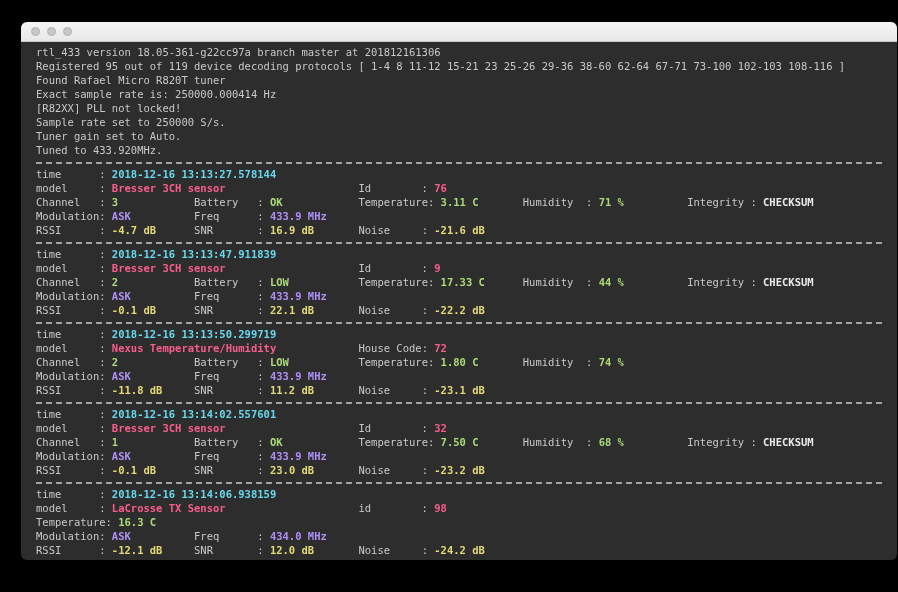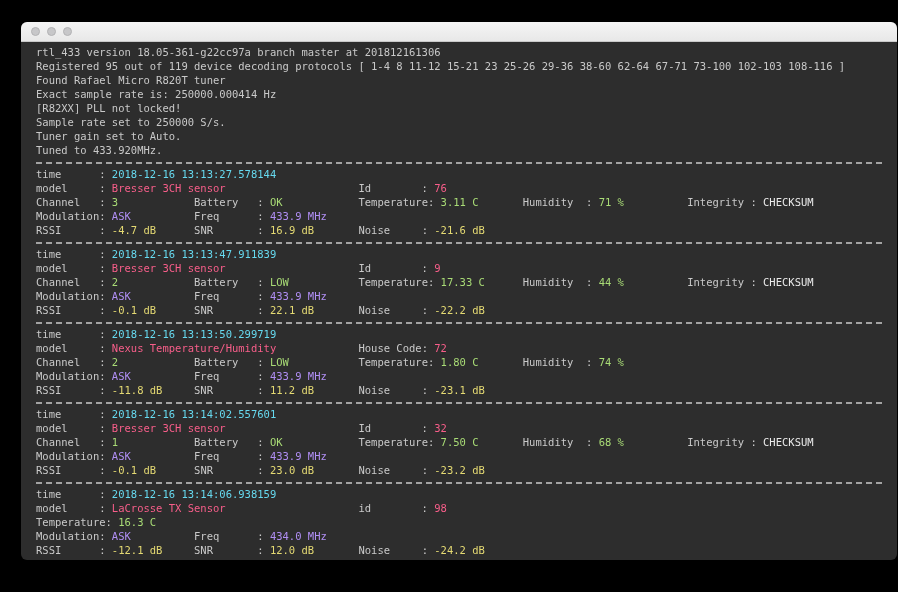--- a/index.html
+++ b/index.html
@@ -42,21 +42,21 @@
     padding: 3px 0 0 15px;
     font-size: 10.5px;
     line-height: 14px;
     white-space: pre;
   }
   .line {
     height: 14px;
     white-space: pre;
   }
   .line span { font-size: 10.5px; }
-  .val { font-weight: normal; }
+  .val { font-weight: bold; }
   .sep {
     height: 2px;
     margin: 5px 14px 3px 0;
   }
 </style>
 </head>
 <body>
 
 <div class="window" style="background: rgb(45, 45, 45);">
   <div class="titlebar" id="titlebar">

